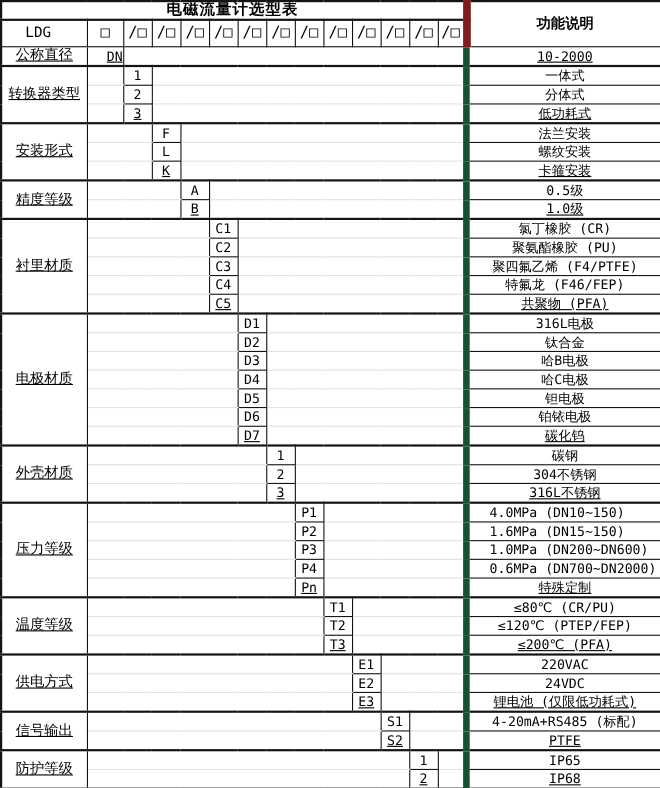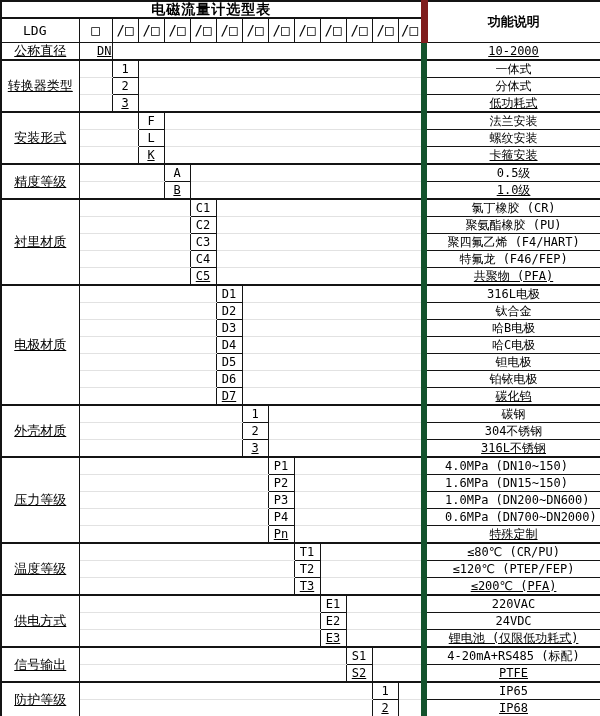--- a/index.html
+++ b/index.html
@@ -142,21 +142,21 @@
   <tr>
     <td class="ec" colspan="4"></td>
     <td class="code">C2</td>
     <td class="ec" colspan="8"></td>
     <td class="desc">聚氨酯橡胶 (PU)</td>
   </tr>
   <tr>
     <td class="ec" colspan="4"></td>
     <td class="code">C3</td>
     <td class="ec" colspan="8"></td>
-    <td class="desc">聚四氟乙烯 (F4/HART)</td>
+    <td class="desc">聚四氟乙烯 (F4/PTFE)</td>
   </tr>
   <tr>
     <td class="ec" colspan="4"></td>
     <td class="code">C4</td>
     <td class="ec" colspan="8"></td>
     <td class="desc">特氟龙 (F46/FEP)</td>
   </tr>
   <tr>
     <td class="ec gb" colspan="4"></td>
     <td class="code gb">C5</td>

